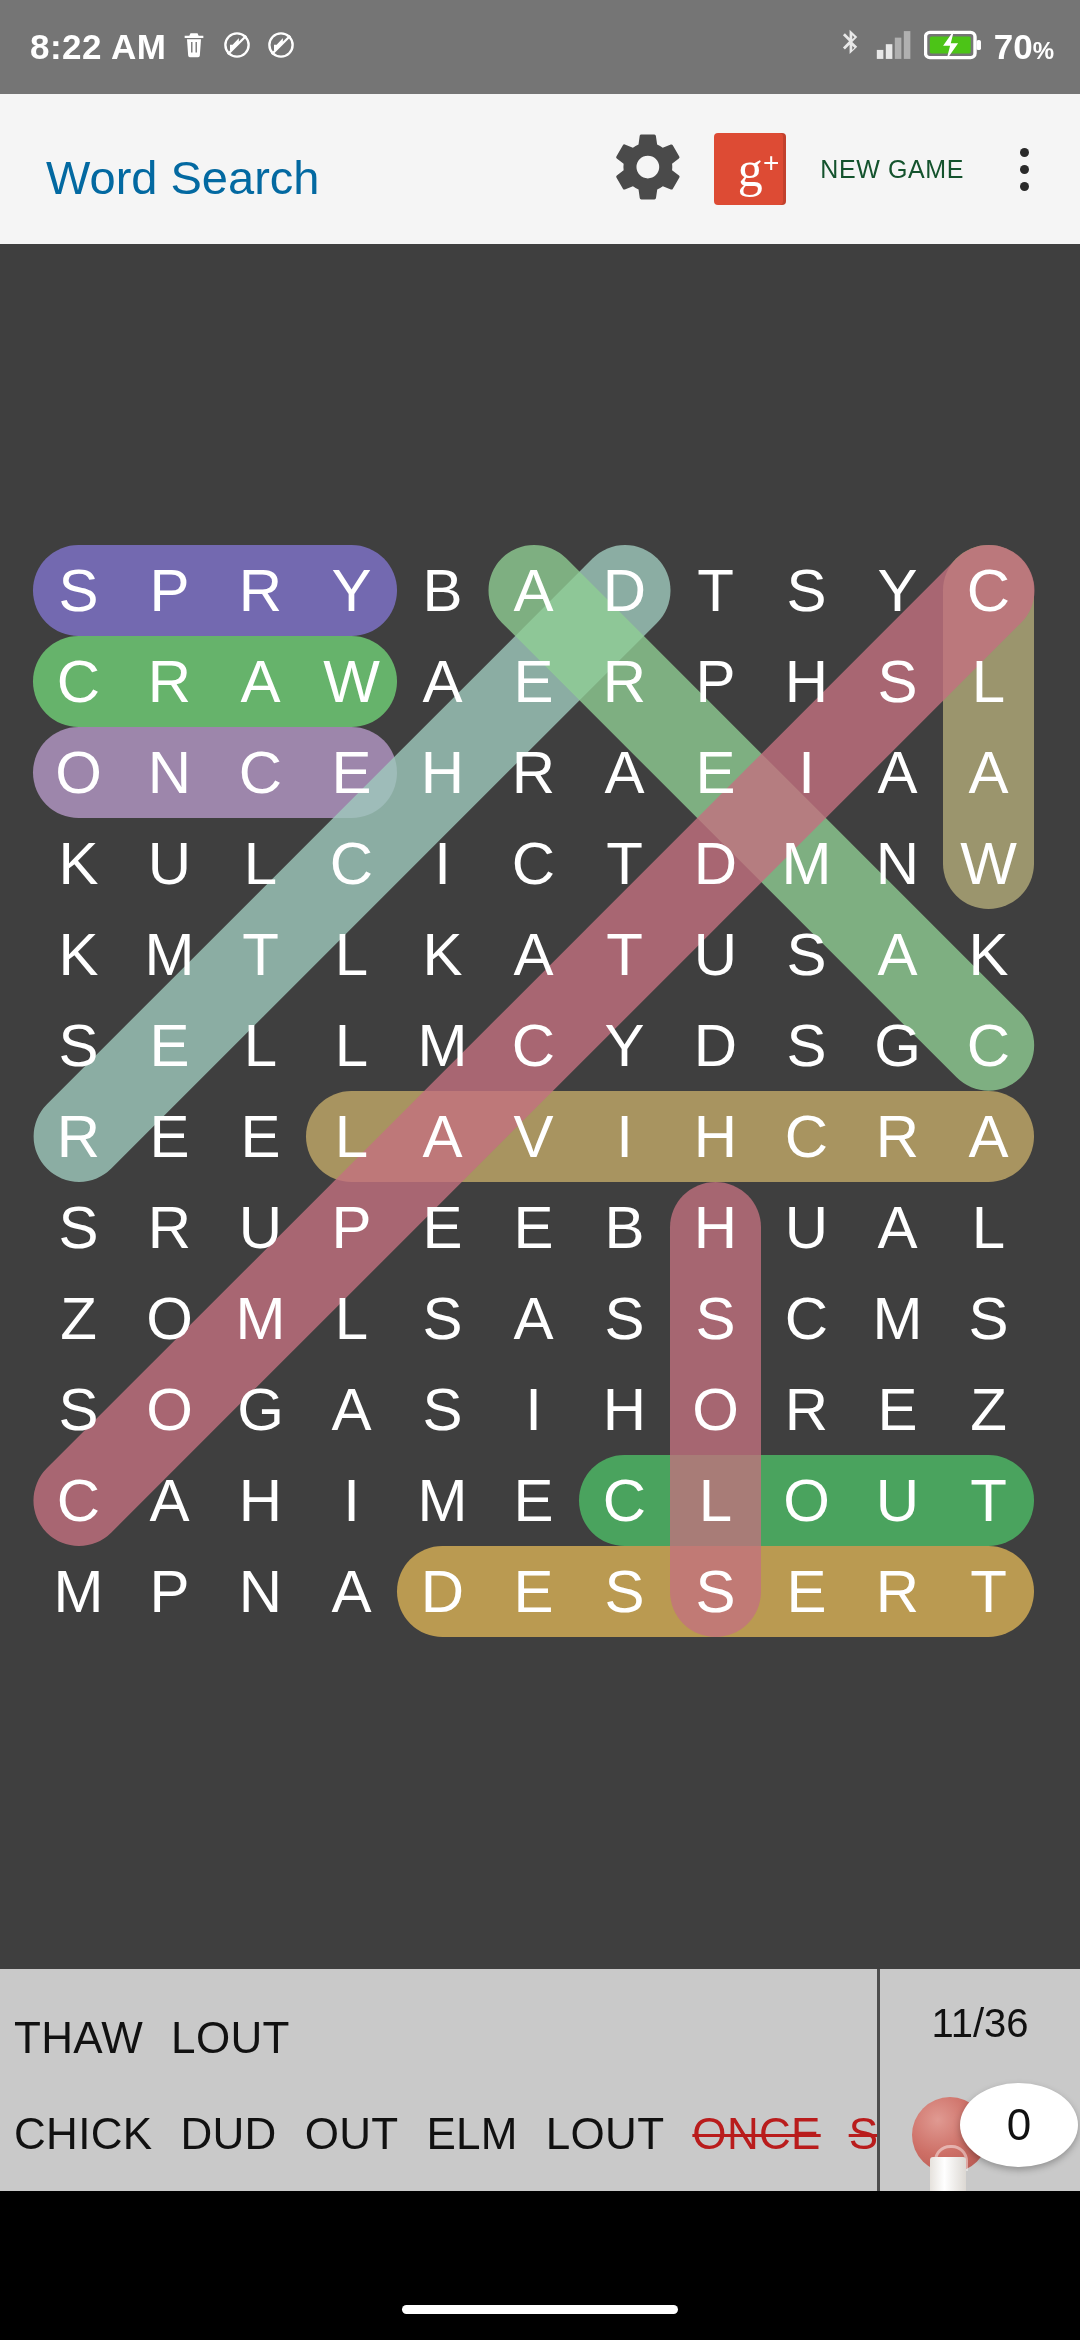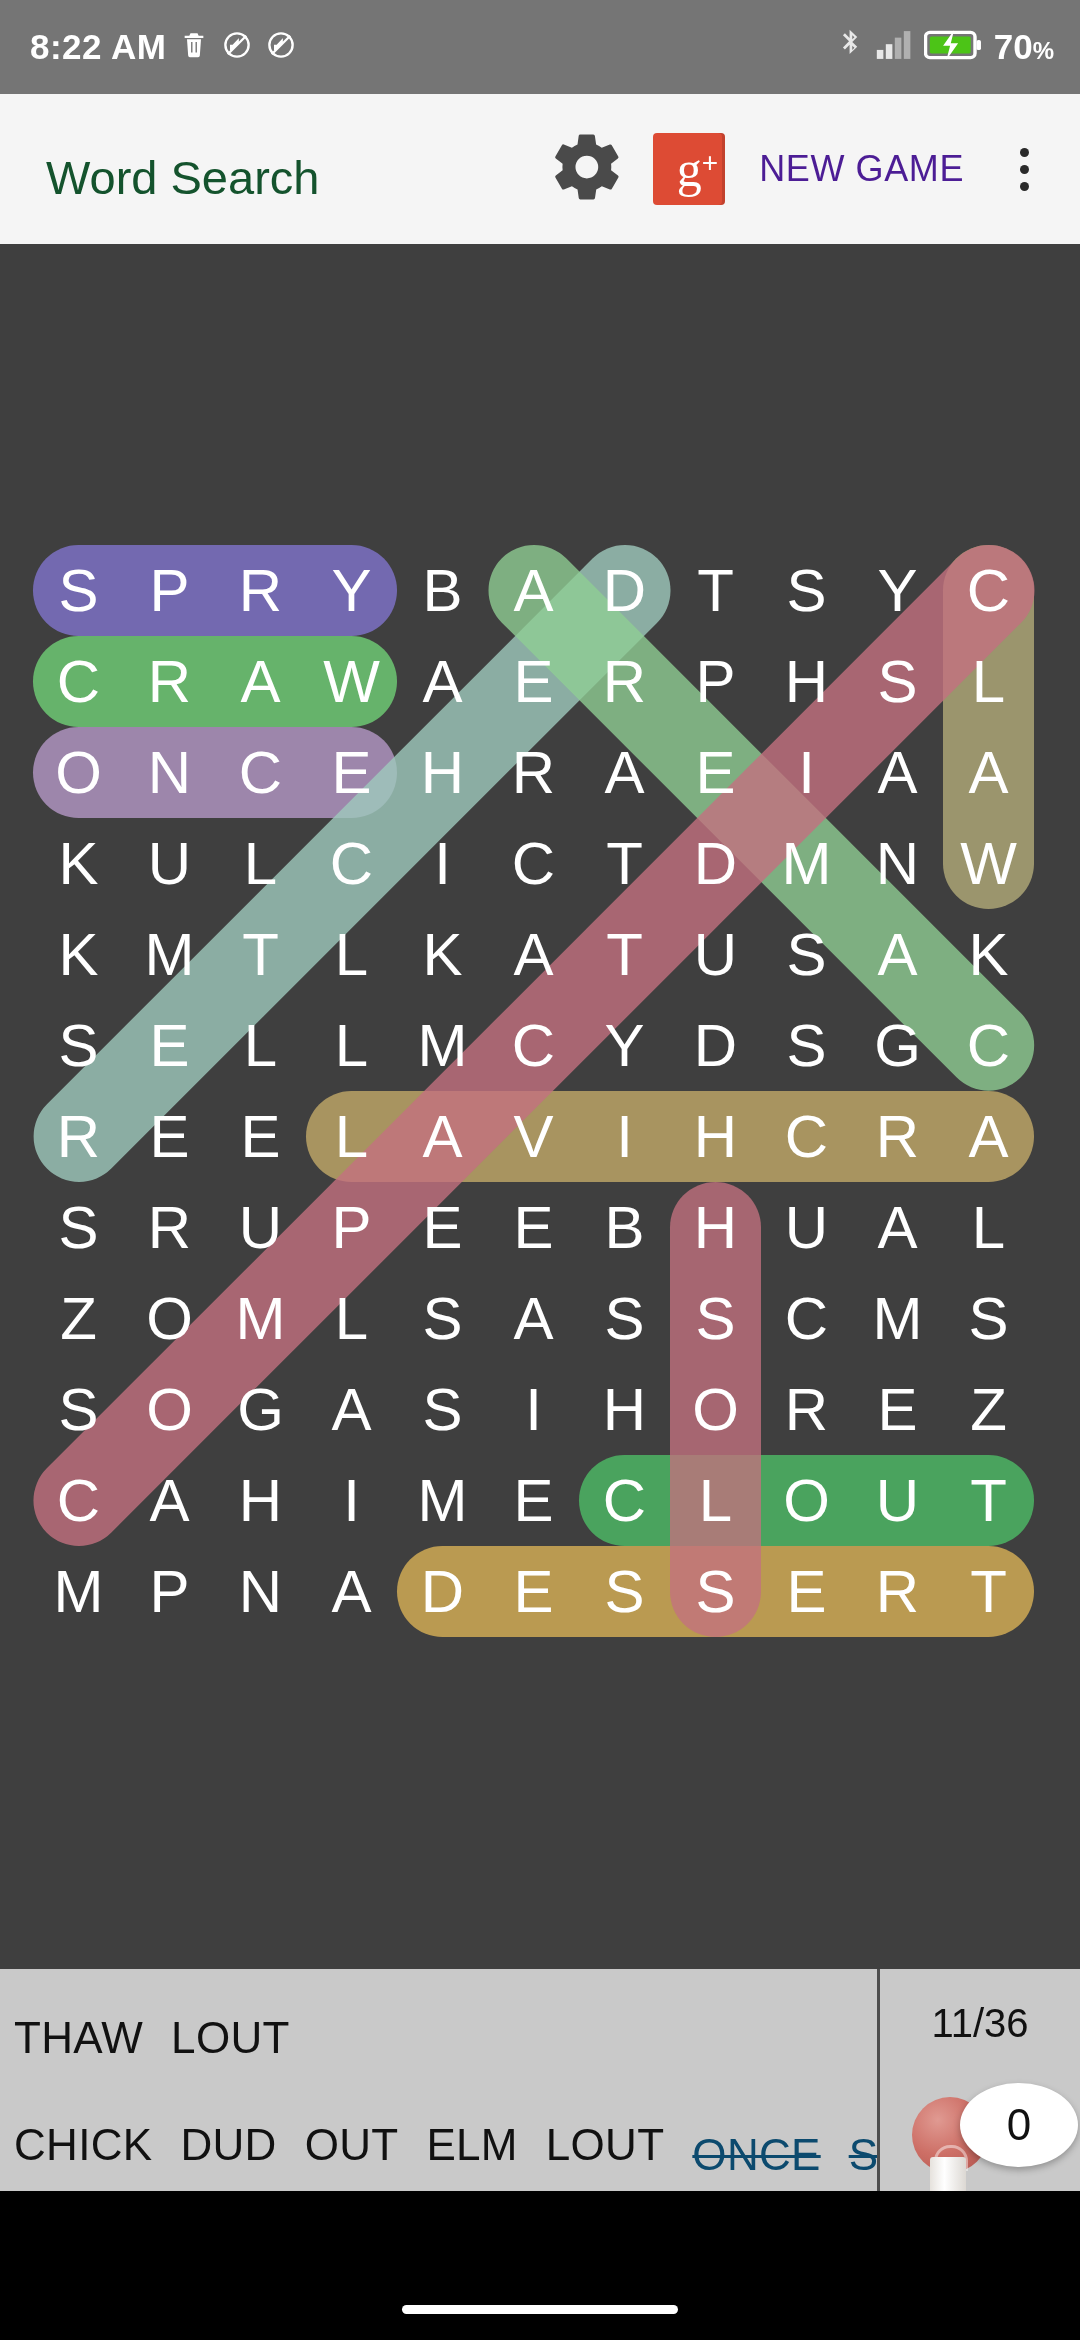--- a/index.html
+++ b/index.html
@@ -25,38 +25,38 @@
   .sb-pct .small { font-size:24px; }
   .ico { display:inline-block; }
 
   
   .appbar {
     position:absolute; left:0; top:94px; width:1080px; height:150px;
     background:#f5f5f5;
     display:flex; align-items:center;
   }
   .app-title {
-    font-size:47px; color:#14532d; margin-left:46px; font-weight:400;
+    font-size:47px; color:#0369a1; margin-left:46px; font-weight:400;
     white-space:nowrap;
     margin-top:16px;
   }
   .appbar-actions {
     margin-left:auto; display:flex; align-items:center; gap:0px; padding-right:18px;
   }
   .gear-btn { width:108px; height:108px; display:flex; align-items:center; justify-content:center; }
   .gplus-btn { width:96px; height:108px; display:flex; align-items:center; justify-content:center; }
   .gplus-box {
     width:72px; height:72px; background:#dd4b34; border-radius:4px;
     display:flex; align-items:center; justify-content:center;
     color:#fff; font-family:"Liberation Serif", serif; font-size:50px; position:relative;
     box-shadow: inset -3px 0 0 rgba(0,0,0,.12);
   }
   .gplus-box .plus { font-size:28px; position:absolute; right:7px; top:14px; font-family:"Liberation Sans",sans-serif;}
   .newgame-btn {
-    font-size:36px; color:#4c1d95; letter-spacing:.6px; padding:0 22px; white-space:nowrap;
+    font-size:25px; color:#14532d; letter-spacing:.6px; padding:0 22px; white-space:nowrap;
   }
   .overflow-btn { width:76px; height:108px; display:flex; flex-direction:column;
     align-items:center; justify-content:center; gap:8px; }
   .dot { width:9px; height:9px; border-radius:50%; background:#2a2a2a; }
 
   
   .board {
     position:absolute; left:0; top:244px; width:1080px; height:1725px;
     background:#3f3f3f; overflow:hidden;
   }
@@ -87,21 +87,21 @@
   }
   .word-row {
     position:absolute; left:0; width:1000px; display:flex; align-items:center;
     white-space:nowrap; gap:28px; padding-left:14px;
   }
   .word-row.r1 { top:44px; }
   .word-row.r2 { top:140px; }
   .word {
     font-size:44px; color:#111; letter-spacing:.3px; font-weight:400;
   }
-  .word.found { color:#0c4a6e; text-decoration: line-through; text-decoration-thickness:3px;margin-top:21px; }
+  .word.found { color:#b91c1c; text-decoration: line-through; text-decoration-thickness:3px; }
   .divider { width:3px; background:#4d4d4d; height:222px; }
   .counter-area {
     position:relative; width:200px; height:222px;
   }
   .counter-text {
     position:absolute; top:32px; width:100%; text-align:center;
     font-size:40px; color:#111;
   }
   .hint-wrap { position:absolute; left:28px; top:118px; width:172px; height:110px; }
   .bulb {

